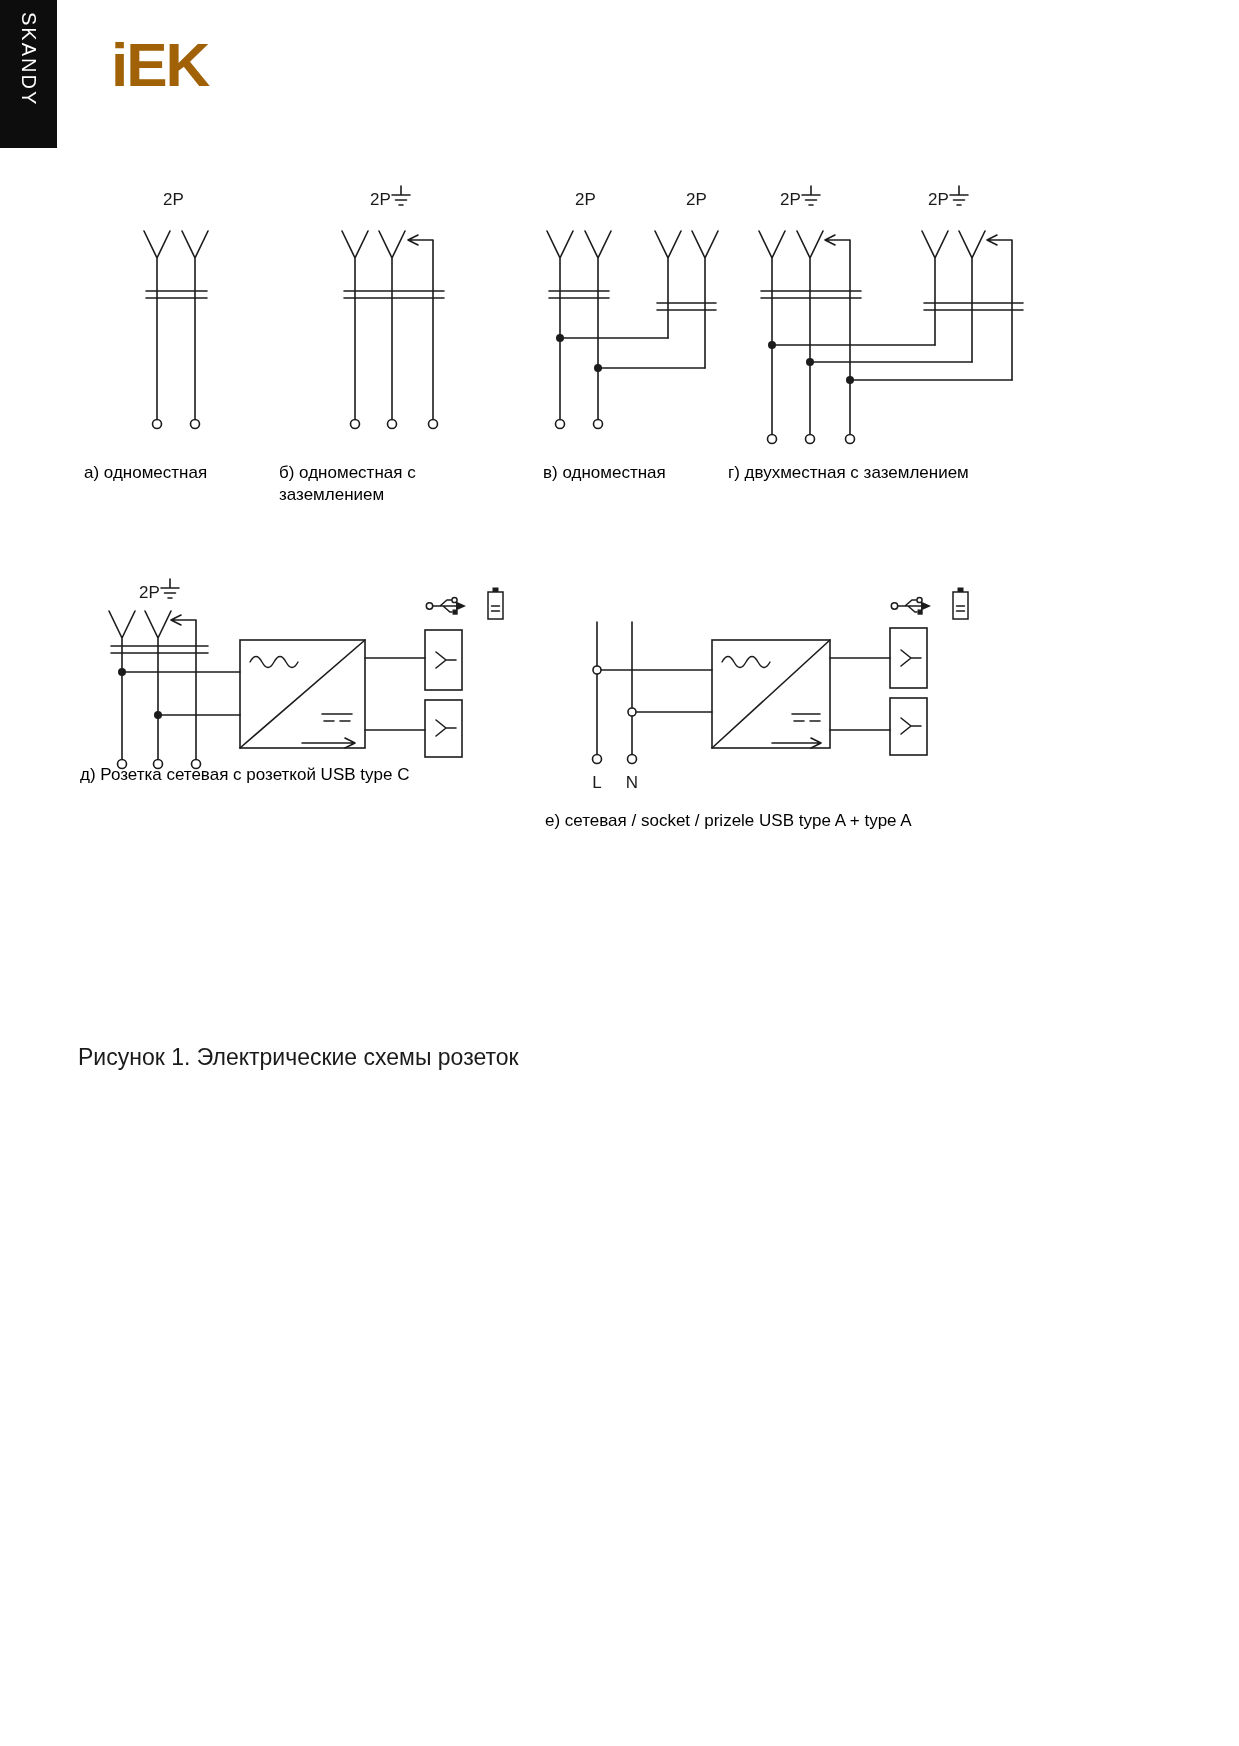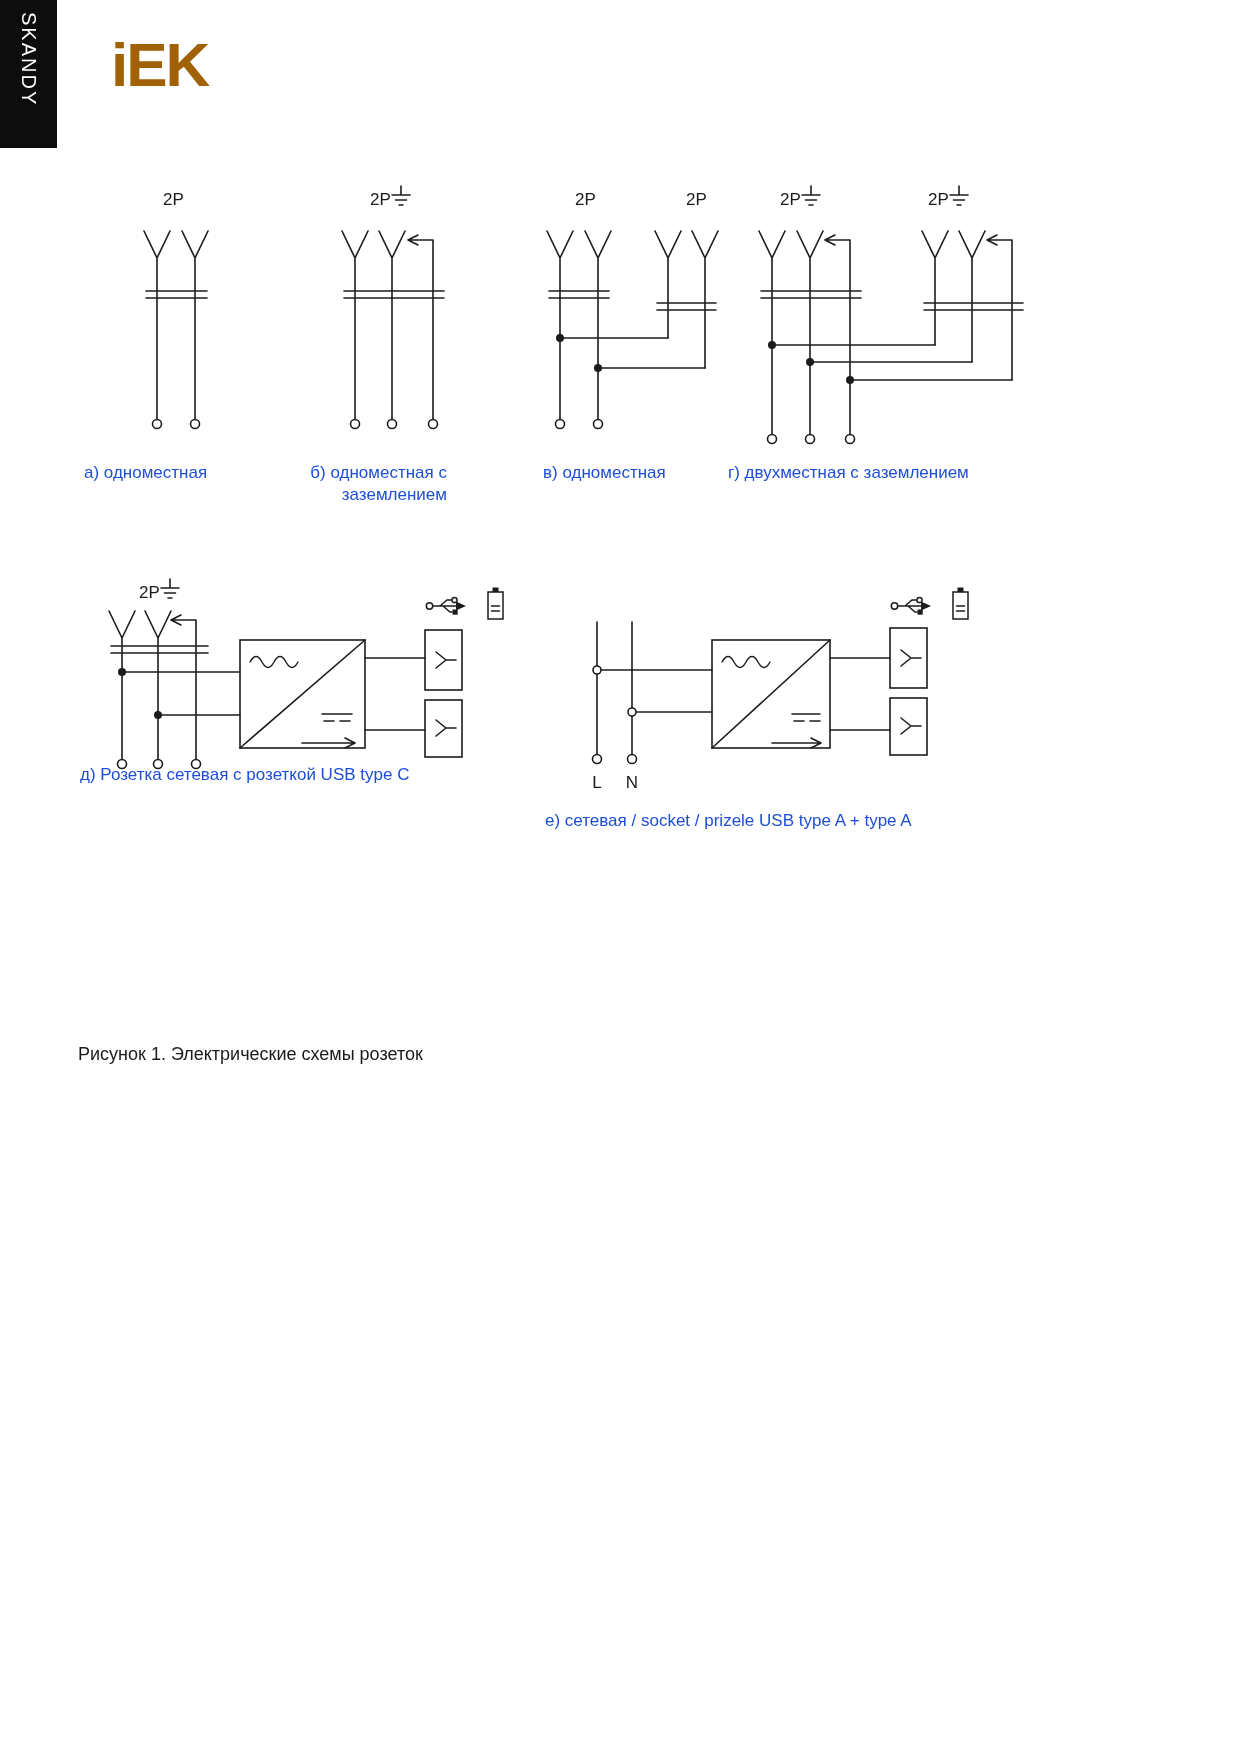--- a/index.html
+++ b/index.html
@@ -5,23 +5,23 @@
   html,body{margin:0;padding:0;background:#ffffff;}
   .page{position:relative;width:1239px;height:1746px;background:#ffffff;
         font-family:"Liberation Sans",sans-serif;color:#1a1a1a;overflow:hidden;}
   .series-tab{position:absolute;left:0;top:0;width:57px;height:148px;background:#0d0d0d;
         display:flex;justify-content:center;}
   .series-text{writing-mode:vertical-rl;color:#ffffff;font-size:20px;letter-spacing:2px;
         padding-top:12px;}
   .brand-logo{position:absolute;left:72px;top:34px;font-size:62px;font-weight:bold;
         letter-spacing:-2px;color:#a16207;line-height:1;margin-left:39px;}
   .diagrams{position:absolute;left:0;top:0;}
-  .cap{position:absolute;font-size:17px;line-height:22px;white-space:nowrap;color:#1d4ed8;text-align:right;}
+  .cap{position:absolute;font-size:17px;line-height:22px;white-space:nowrap;color:#000000;}
   .cap.wrap{white-space:normal;width:168px;}
-  .figure-caption{position:absolute;left:78px;top:1044px;font-size:18px;color:#1a1a1a;}
+  .figure-caption{position:absolute;left:78px;top:1044px;font-size:23px;color:#1a1a1a;}
   svg text{font-family:"Liberation Sans",sans-serif;}
 </style>
 </head>
 <body>
 
 <div class="page">
 
   <div class="series-tab">
     <span class="series-text">SKANDY</span>
   </div>

